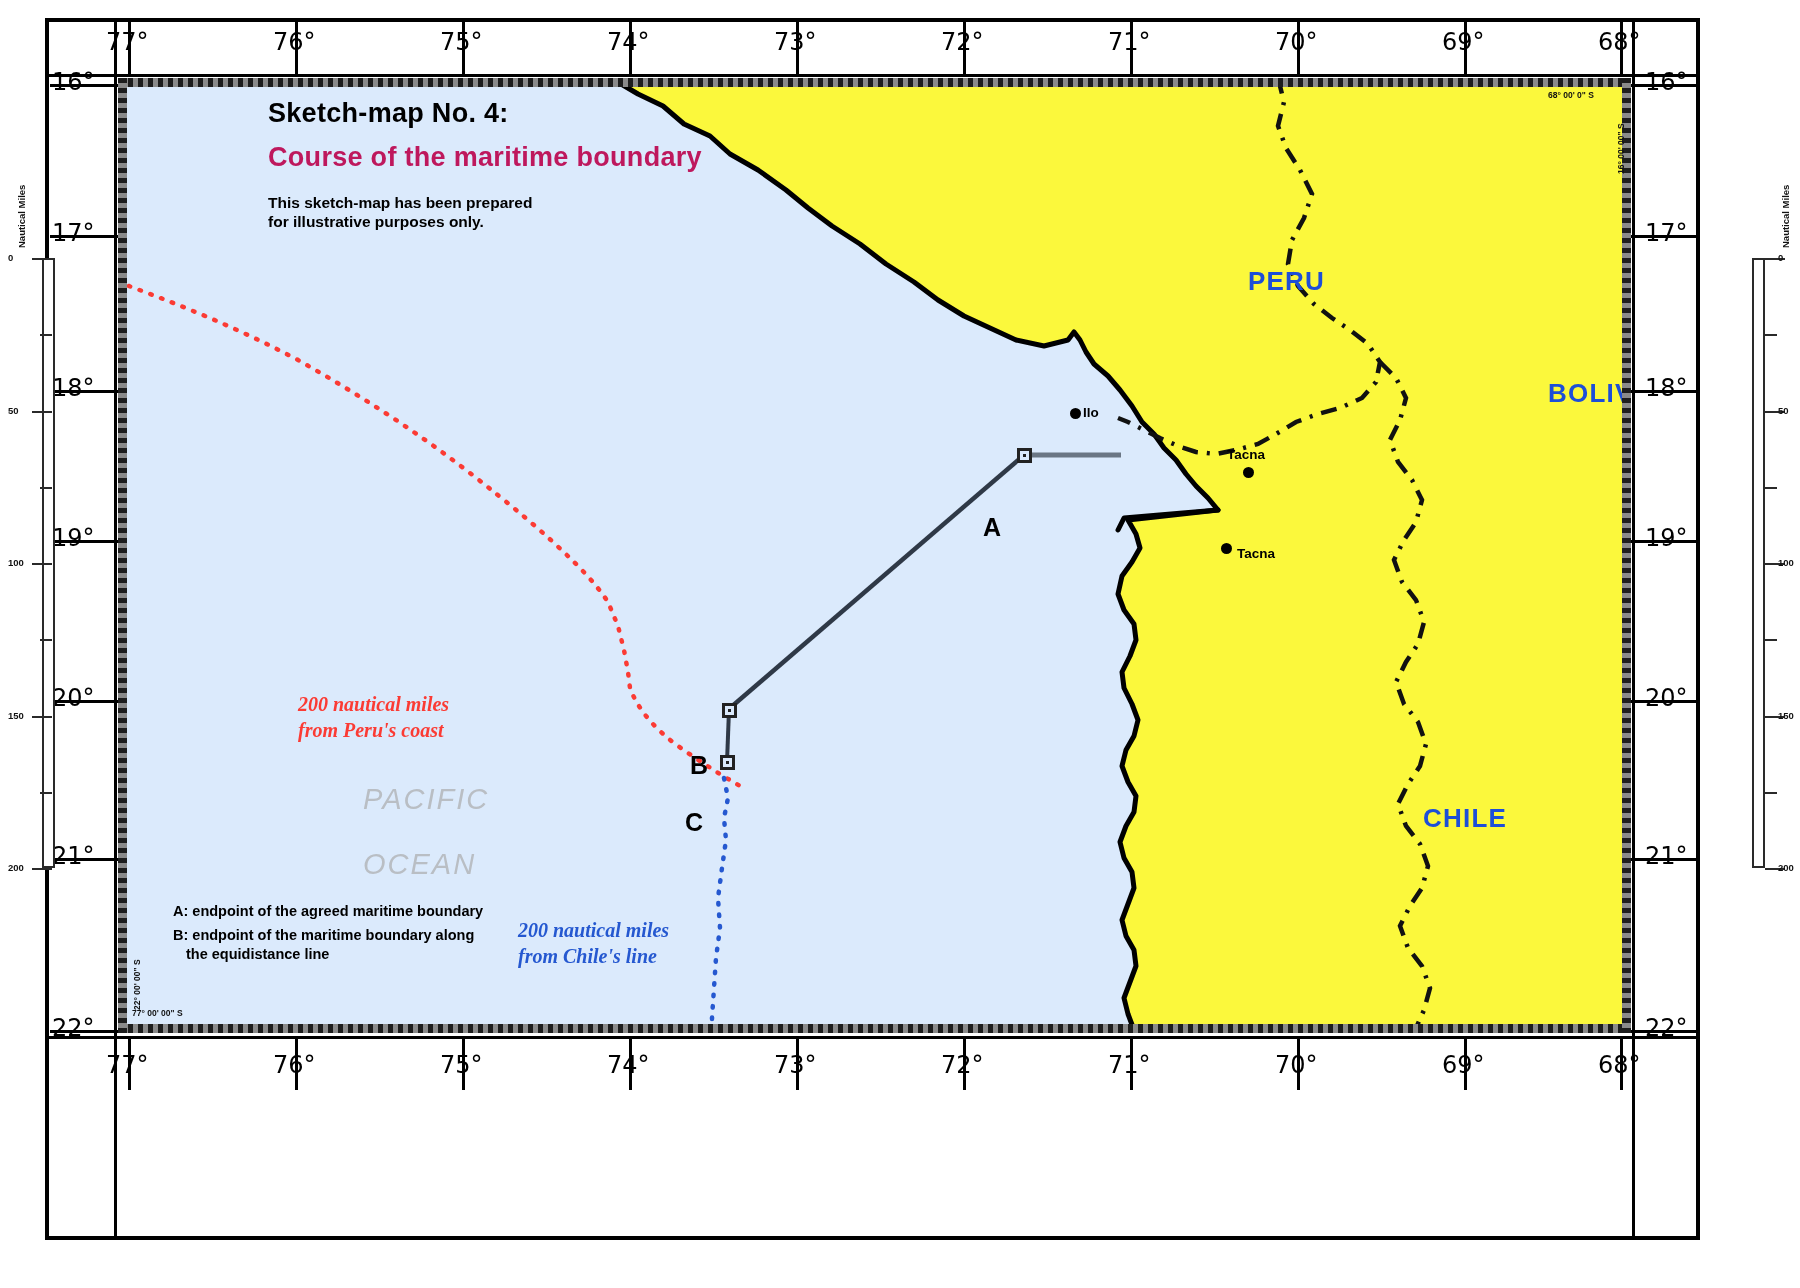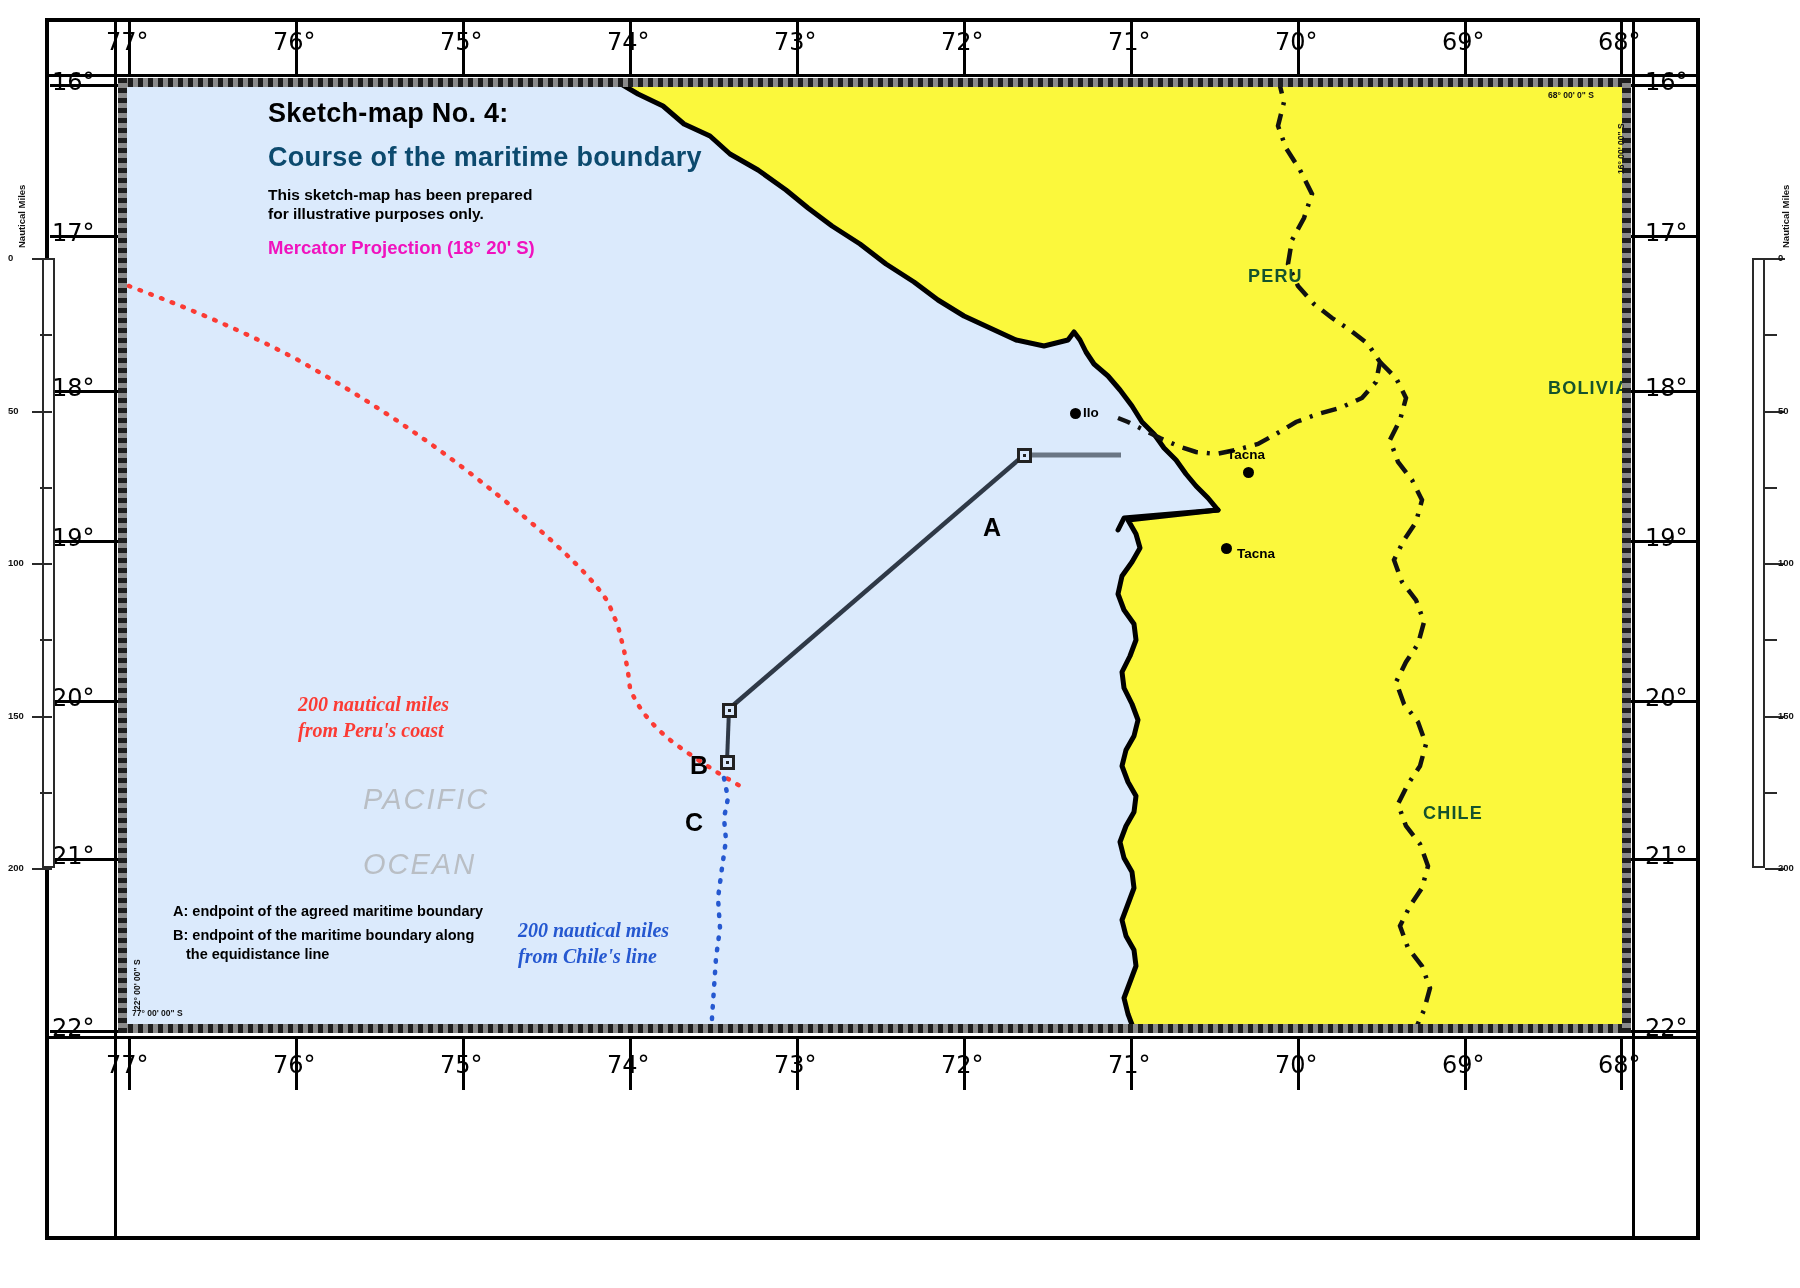--- a/index.html
+++ b/index.html
@@ -81,43 +81,43 @@
   .t-line1 {
     font-size: 27px;
     font-weight: bold;
     color: #000;
     letter-spacing: .3px;
     margin-bottom: 13px;
   }
   .t-line2 {
     font-size: 27px;
     font-weight: bold;
-    color: #0c4a6e;
+    color: #be185d;
     letter-spacing: .3px;
-    margin-bottom: 12px;
+    margin-bottom: 20px;
   }
   .t-note {
     font-size: 15.5px;
     font-weight: bold;
     color: #000;
     line-height: 1.25;
     margin-bottom: 12px;
   }
   .t-proj {
     font-size: 18.5px;
     font-weight: bold;
     color: #f012be;
     line-height: 1.35;
   }
 
   .country-label {
     position: absolute;
-    font-size: 18px;
-    font-weight: bold;
-    color: #14532d;
+    font-size: 26px;
+    font-weight: bold;
+    color: #1d4ed8;
     letter-spacing: 1.2px;
     z-index: 30;
   }
   #label-peru    { left: 1130px; top: 188px; }
   #label-bolivia { left: 1430px; top: 300px; }
   #label-chile   { left: 1305px; top: 725px; }
 
   .ocean-label {
     position: absolute;
     font-size: 29px;
@@ -390,21 +390,20 @@
     <div class="map-band vert" style="left:1504px; top:0; width:9px; height:955px;"></div>
 
     <div class="title-block">
       <div class="t-line1">Sketch-map No. 4:</div>
       <div class="t-line2">Course of the maritime boundary</div>
       <div class="t-note">
         <div>This sketch-map has been prepared</div>
         <div>for illustrative purposes only.</div>
       </div>
       <div class="t-proj">
-        <div>Mercator Projection (18° 20' S)</div>
       </div>
     </div>
 
     <div class="country-label" id="label-peru">PERU</div>
     <div class="country-label" id="label-bolivia">BOLIVIA</div>
     <div class="country-label" id="label-chile">CHILE</div>
 
     <div class="ocean-label" id="label-pacific">PACIFIC</div>
     <div class="ocean-label" id="label-ocean">OCEAN</div>
 

